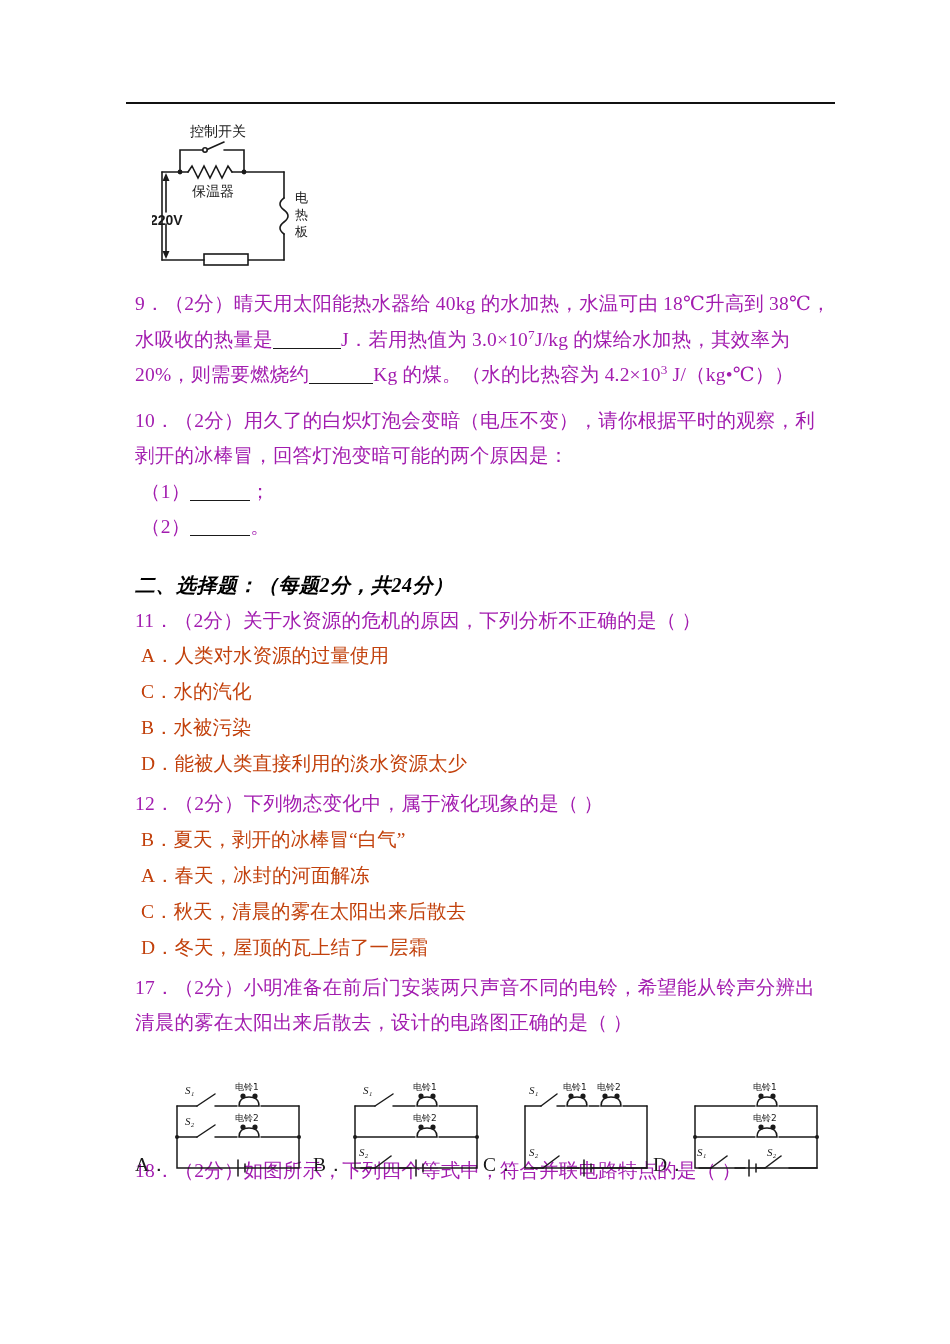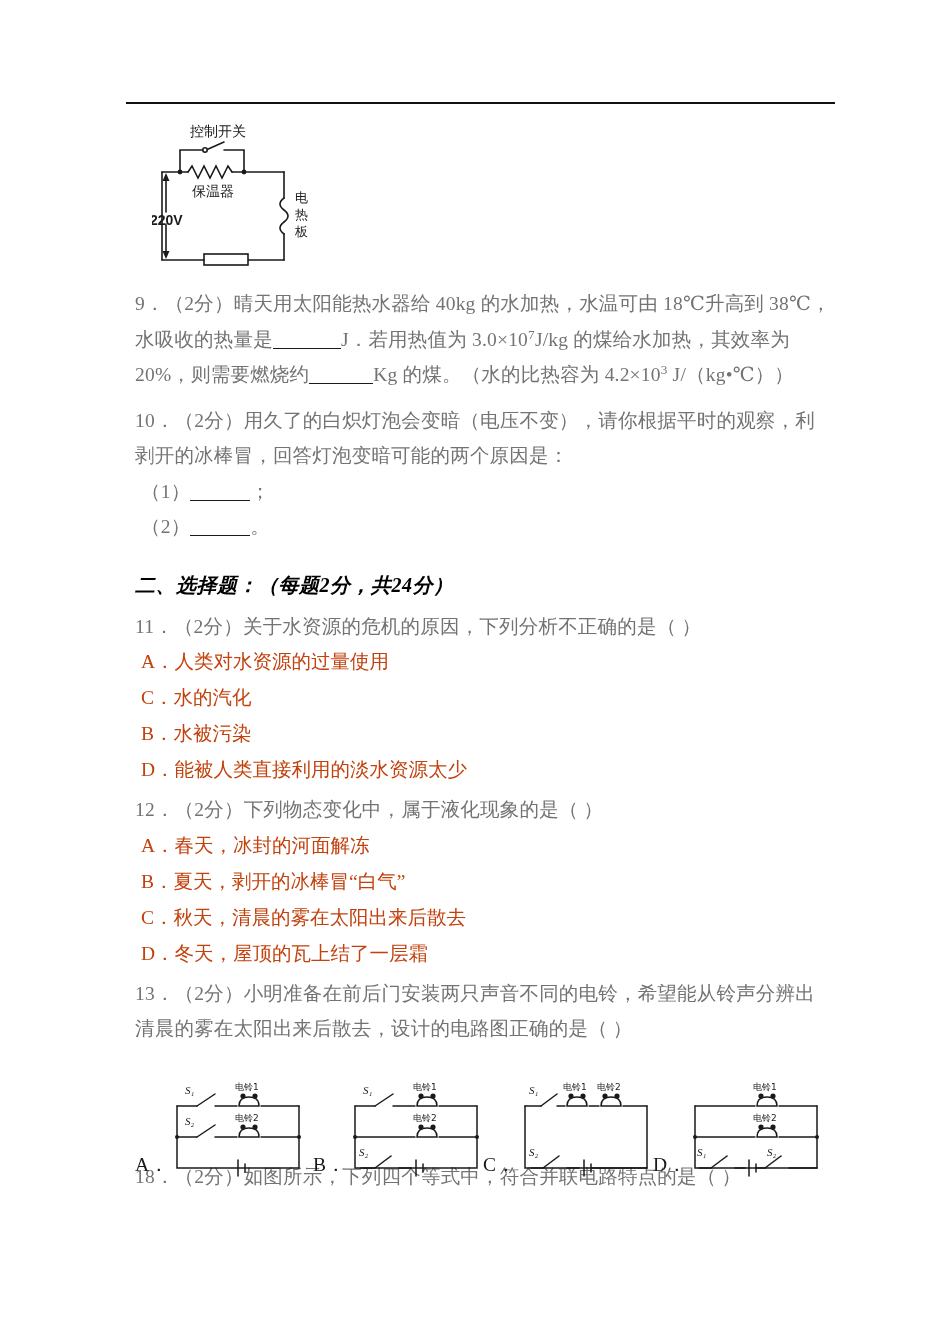--- a/index.html
+++ b/index.html
@@ -32,21 +32,21 @@
   .content {
     position: absolute;
     left: 135px;
     top: 100px;
     width: 706px;
   }
   .ptext {
     font-size: 19.5px;
     line-height: 35.5px;
     letter-spacing: 0.2px;
-    color: #737373;
+    color: #a21caf;
     text-align: justify;
     margin: 0;
   }
   .q-block { margin-bottom: 0px; }
   .opt {
     font-size: 19.5px;
     line-height: 36px;
     color: #c2410c;
     margin: 0;
     padding-left: 6px;
@@ -160,38 +160,38 @@
       <p class="ptext">10．（2分）用久了的白炽灯泡会变暗（电压不变），请你根据平时的观察，利</p>
       <p class="ptext">剥开的冰棒冒，回答灯泡变暗可能的两个原因是：</p>
       <p class="ptext" style="padding-left:6px"><span>（1）</span><span class="blank blank-w3"></span><span>；</span></p>
       <p class="ptext" style="padding-left:6px"><span>（2）</span><span class="blank blank-w3"></span><span>。</span></p>
     </div>
 
     <div class="spacer-lg"></div>
 
     <p class="section-head">二、选择题：（每题2分，共24分）</p>
 
-    <div class="q-block" style="margin-top:6px">
+    <div class="q-block" style="">
       <p class="ptext">11．（2分）关于水资源的危机的原因，下列分析不正确的是（      ）</p>
       <p class="opt">A．人类对水资源的过量使用</p>
       <p class="opt">C．水的汽化</p>
       <p class="opt">B．水被污染</p>
       <p class="opt">D．能被人类直接利用的淡水资源太少</p>
     </div>
 
     <div class="q-block" style="margin-top:4px">
       <p class="ptext">12．（2分）下列物态变化中，属于液化现象的是（      ）</p>
+      <p class="opt">B．夏天，剥开的冰棒冒“白气”</p>
       <p class="opt">A．春天，冰封的河面解冻</p>
-      <p class="opt">B．夏天，剥开的冰棒冒“白气”</p>
       <p class="opt">C．秋天，清晨的雾在太阳出来后散去</p>
       <p class="opt">D．冬天，屋顶的瓦上结了一层霜</p>
     </div>
 
     <div class="q-block" style="margin-top:4px">
-      <p class="ptext">13．（2分）小明准备在前后门安装两只声音不同的电铃，希望能从铃声分辨出</p>
+      <p class="ptext">17．（2分）小明准备在前后门安装两只声音不同的电铃，希望能从铃声分辨出</p>
       <p class="ptext">清晨的雾在太阳出来后散去，设计的电路图正确的是（      ）</p>
     </div>
 
     <div style="height:112px"></div>
 
     <div class="q-block">
       <p class="ptext">18．（2分）如图所示，下列四个等式中，符合并联电路特点的是（      ）</p>
     </div>
 
   </div>

